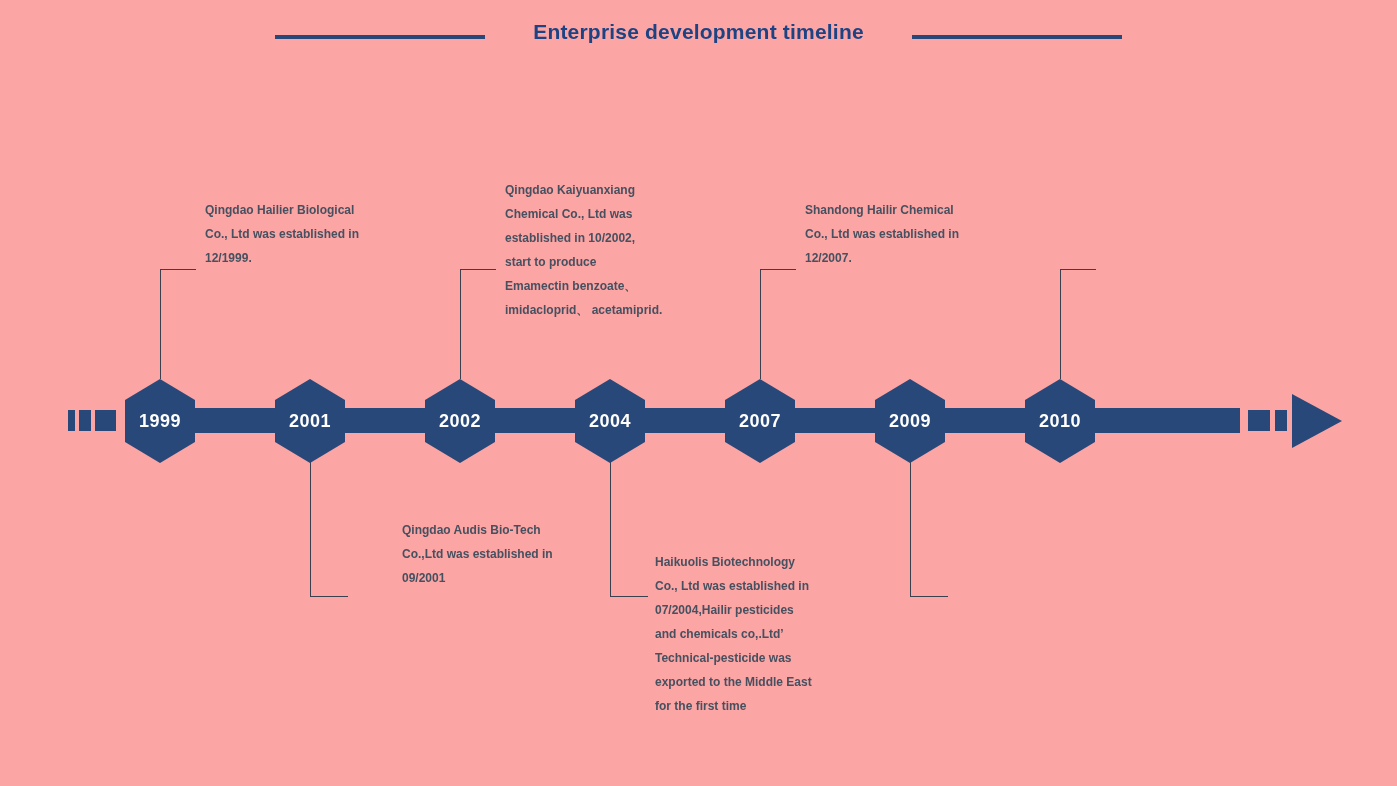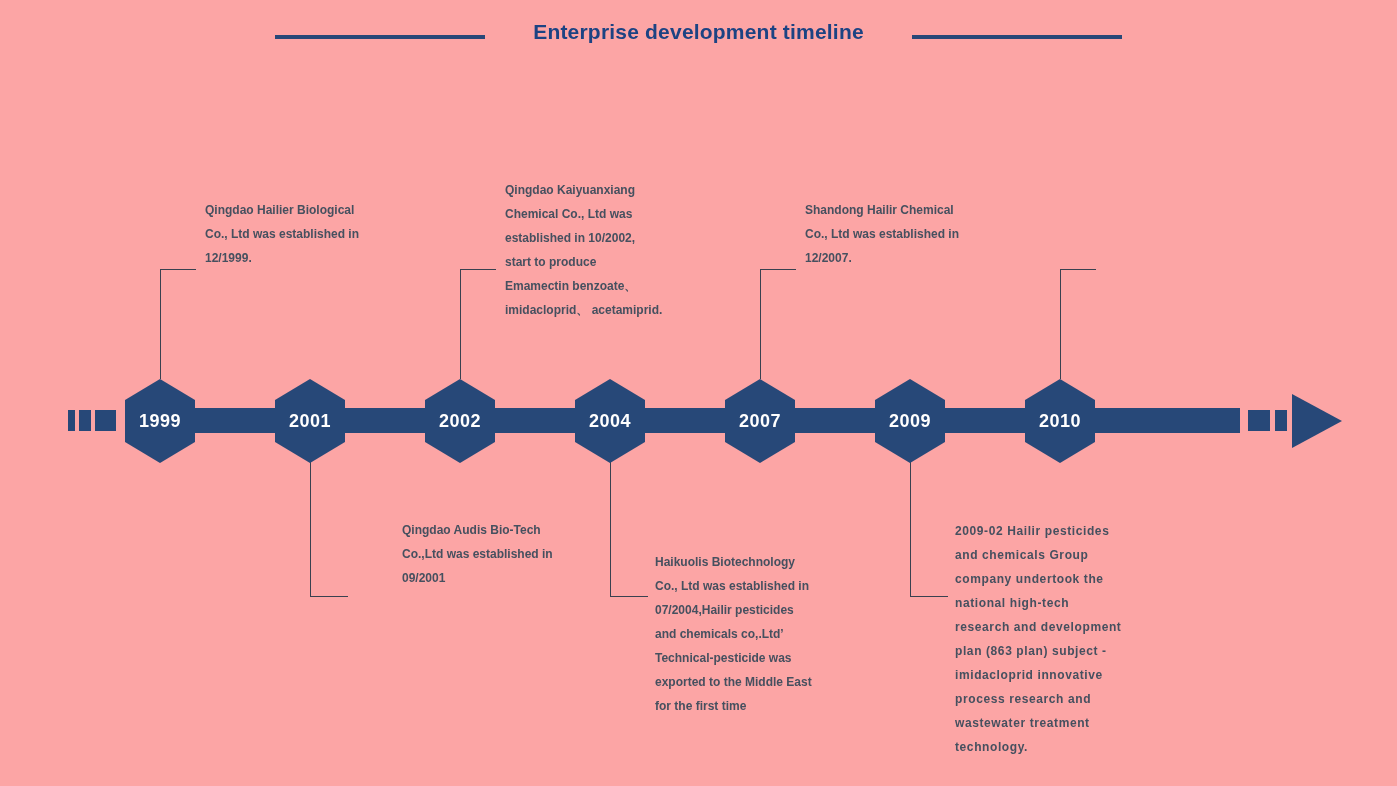--- a/index.html
+++ b/index.html
@@ -121,24 +121,14 @@
   <div class="desc d2004">Haikuolis Biotechnology
 Co., Ltd was established in
 07/2004,Hailir pesticides
 and chemicals co,.Ltd’
 Technical-pesticide was
 exported to the Middle East
 for the first time</div>
   <div class="desc d2007">Shandong Hailir Chemical
 Co., Ltd was established in
 12/2007.</div>
-  <div class="desc d2009">2009-02 Hailir pesticides
-and chemicals Group
-company undertook the
-national high-tech
-research and development
-plan (863 plan) subject -
-imidacloprid innovative
-process research and
-wastewater treatment
-technology.</div>
 
 </div>
 
 </body></html>

